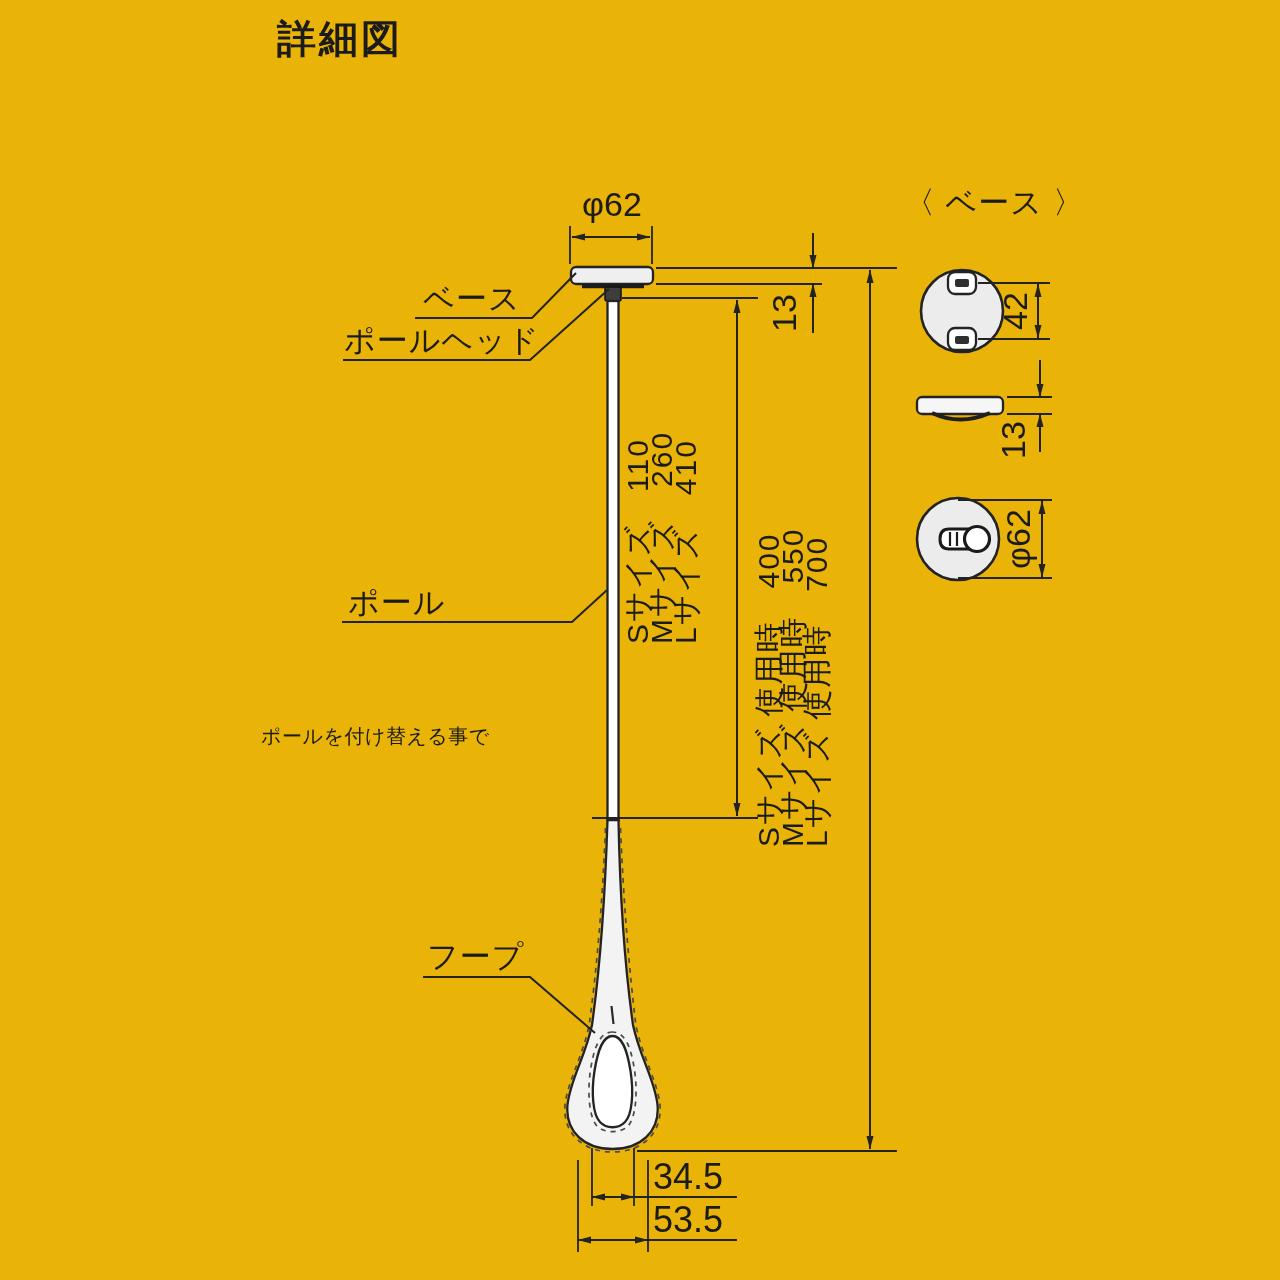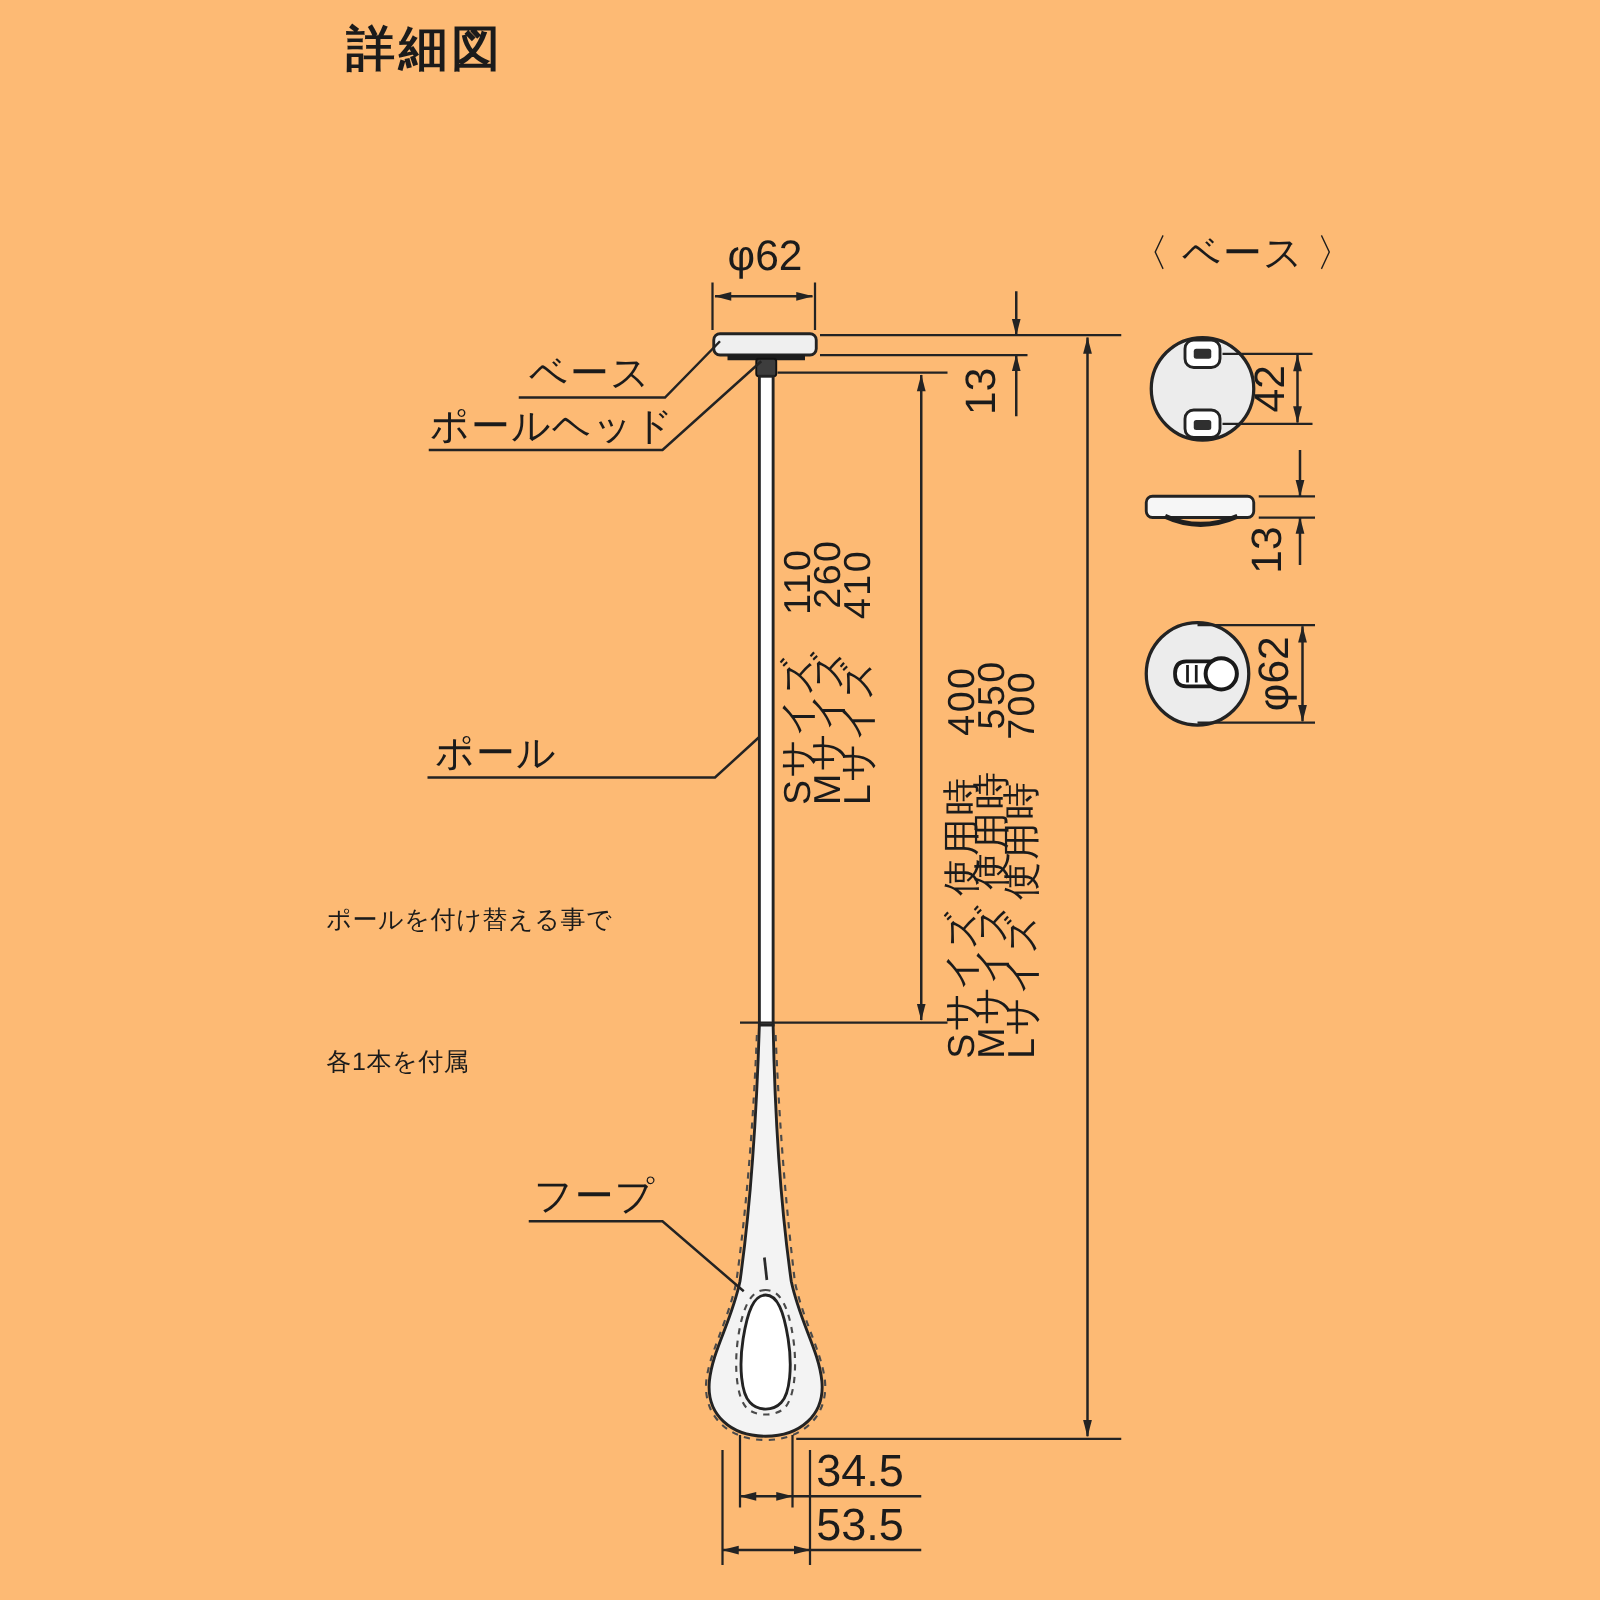--- a/index.html
+++ b/index.html
@@ -1,16 +1,16 @@
 <!DOCTYPE html>
 <html><head>
 <meta charset="utf-8">
 <style>
   html,body{margin:0;padding:0;background:#fff;}
-  #canvas{position:relative;width:1280px;height:1280px;background:#fdba74;overflow:hidden;
+  #canvas{position:relative;width:1280px;height:1280px;background:#eab308;overflow:hidden;
           font-family:"Liberation Sans","DejaVu Sans",sans-serif;color:#1a1a1a;}
   #page-title{position:absolute;left:277px;top:12px;font-size:39px;font-weight:bold;letter-spacing:3px;color:#1b1b1b;}
   #note-block{position:absolute;left:261px;top:641px;font-size:20px;line-height:38px;color:#1b1b1b;letter-spacing:0.5px;white-space:pre;}
   #note-block .note-line:nth-child(4){padding-left:46px;}
   svg{position:absolute;left:0;top:0;}
   svg text{font-family:"Liberation Sans","DejaVu Sans",sans-serif;fill:#1b1b1b;}
   .lbl{font-size:31px;letter-spacing:1px;}
   .dimnum{font-size:34px;}
   .dimbig{font-size:36px;}
   .rot{font-size:30px;letter-spacing:2px;}
@@ -21,21 +21,20 @@
 </style>
 </head>
 <body>
 
 <div id="canvas">
 
   <div id="page-title">詳細図</div>
 
   <div id="note-block">
     <div class="note-line">ポールを付け替える事で</div>
-    <div class="note-line">各1本を付属</div>
   </div>
 
   <svg width="1280" height="1280" viewBox="0 0 1280 1280">
     <defs>
       <marker id="mE" markerWidth="15" markerHeight="11" refX="13" refY="5.5" orient="auto" markerUnits="userSpaceOnUse">
         <path d="M13.5,5.5 L0,2 L0,9 Z" fill="#232323"></path>
       </marker>
       <marker id="mS" markerWidth="15" markerHeight="11" refX="1.5" refY="5.5" orient="auto" markerUnits="userSpaceOnUse">
         <path d="M1,5.5 L14.5,2 L14.5,9 Z" fill="#232323"></path>
       </marker>

